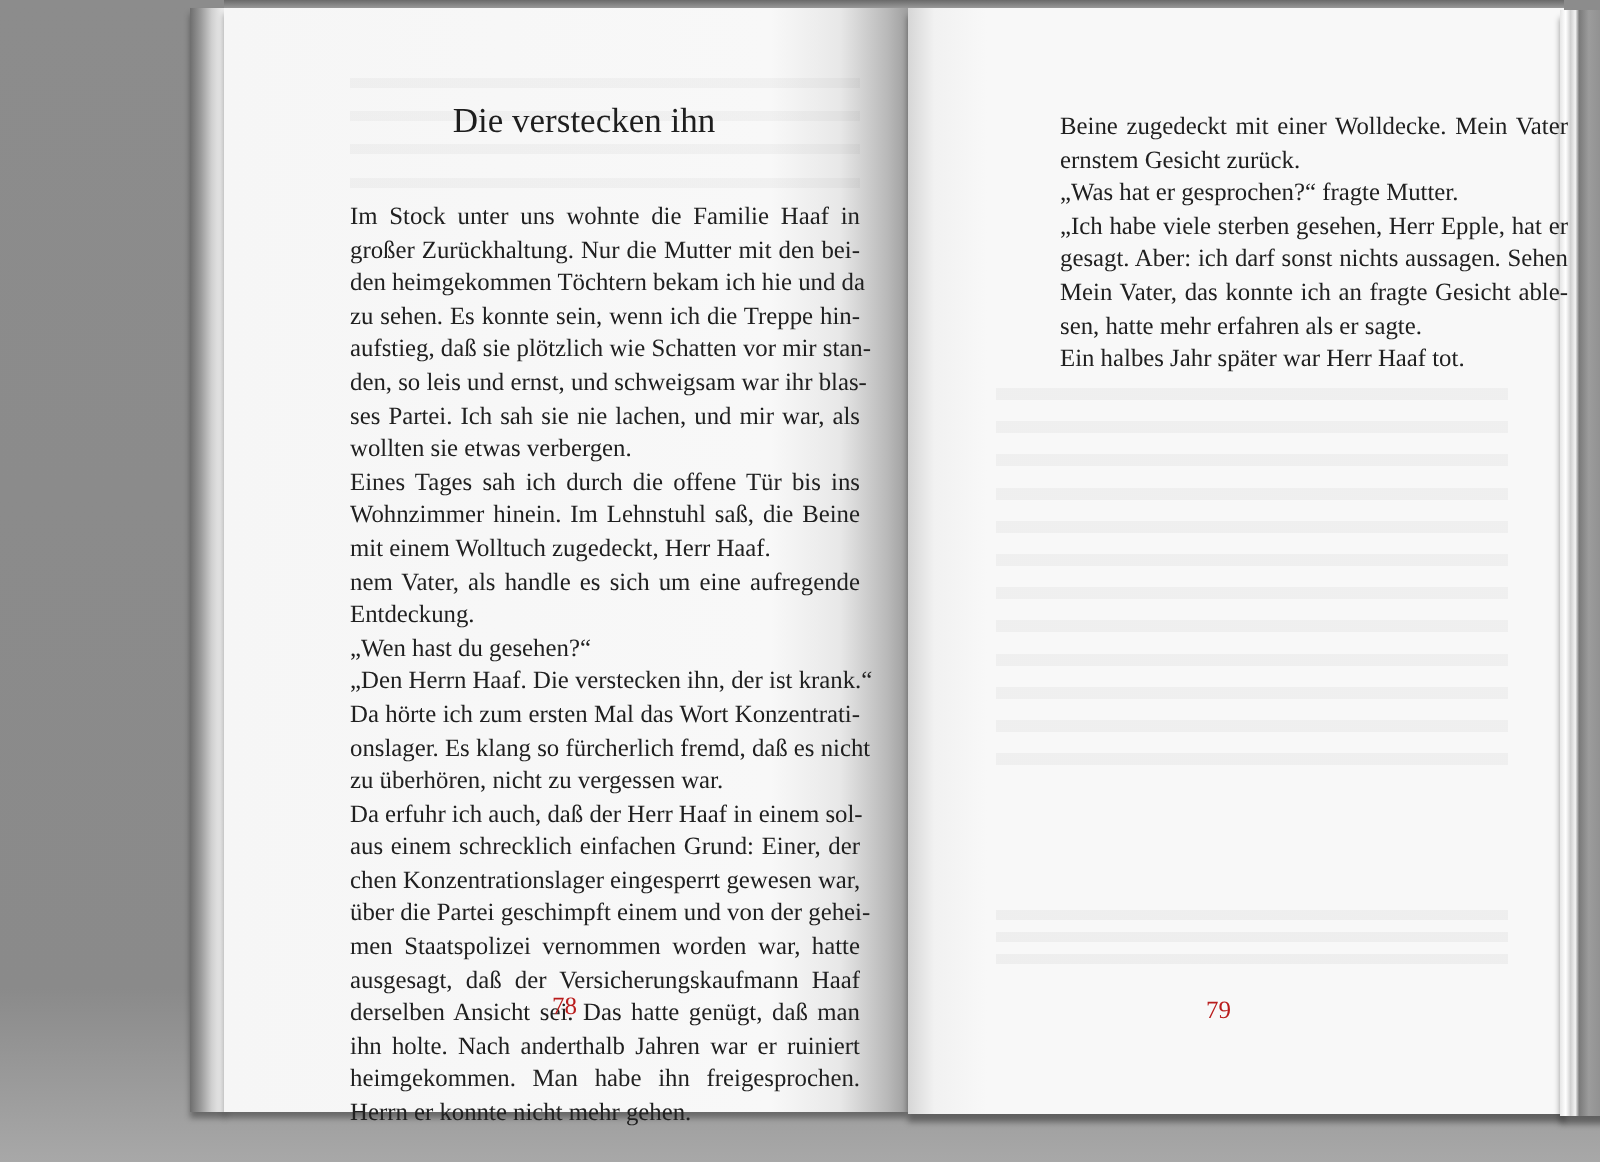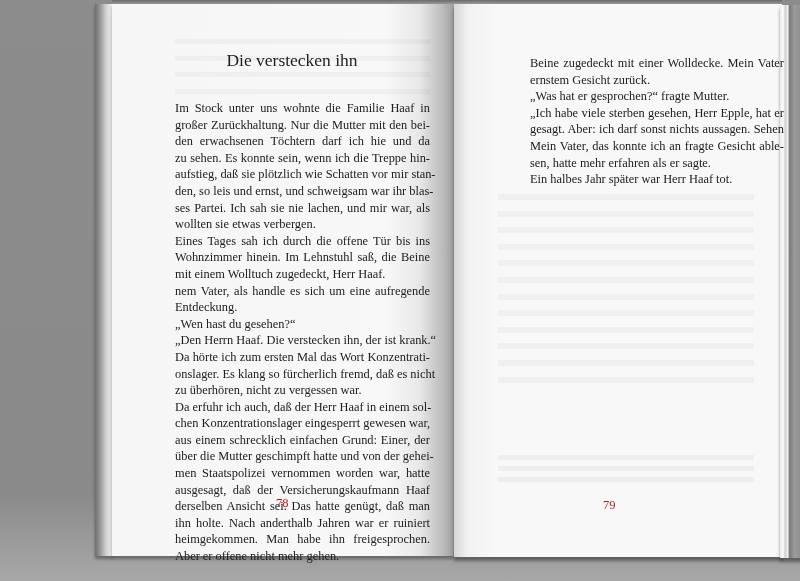--- a/index.html
+++ b/index.html
@@ -142,46 +142,46 @@
   <div class="page page-right"></div>
   <div class="right-edge"></div>
   <div class="ghost-block"></div>
   <div class="ghost-block-2"></div>
 
   <h1 class="chapter-title">Die verstecken ihn</h1>
 
   <div class="text-block text-left" id="left-text">
       <span class="line">Im Stock unter uns wohnte die Familie Haaf in</span>
       <span class="line">großer Zurückhaltung. Nur die Mutter mit den bei-</span>
-      <span class="line">den erwachsenen Töchtern darf ich hie und da</span>
+      <span class="line">den heimgekommen Töchtern bekam ich hie und da</span>
       <span class="line">zu sehen. Es konnte sein, wenn ich die Treppe hin-</span>
       <span class="line">aufstieg, daß sie plötzlich wie Schatten vor mir stan-</span>
       <span class="line">den, so leis und ernst, und schweigsam war ihr blas-</span>
       <span class="line">ses Partei. Ich sah sie nie lachen, und mir war, als</span>
       <span class="line last">wollten sie etwas verbergen.</span>
       <span class="line">Eines Tages sah ich durch die offene Tür bis ins</span>
       <span class="line">Wohnzimmer hinein. Im Lehnstuhl saß, die Beine</span>
       <span class="line last">mit einem Wolltuch zugedeckt, Herr Haaf.</span>
       <span class="line">nem Vater, als handle es sich um eine aufregende</span>
       <span class="line last">Entdeckung.</span>
       <span class="line last">„Wen hast du gesehen?“</span>
       <span class="line last">„Den Herrn Haaf. Die verstecken ihn, der ist krank.“</span>
       <span class="line">Da hörte ich zum ersten Mal das Wort Konzentrati-</span>
       <span class="line">onslager. Es klang so fürcherlich fremd, daß es nicht</span>
       <span class="line last">zu überhören, nicht zu vergessen war.</span>
       <span class="line">Da erfuhr ich auch, daß der Herr Haaf in einem sol-</span>
+      <span class="line">aus einem schrecklich einfachen Grund: Einer, der</span>
       <span class="line">chen Konzentrationslager eingesperrt gewesen war,</span>
-      <span class="line">aus einem schrecklich einfachen Grund: Einer, der</span>
-      <span class="line">über die Mutter geschimpft hatte und von der gehei-</span>
+      <span class="line">über die Partei geschimpft einem und von der gehei-</span>
       <span class="line">men Staatspolizei vernommen worden war, hatte</span>
       <span class="line">ausgesagt, daß der Versicherungskaufmann Haaf</span>
       <span class="line">derselben Ansicht sei. Das hatte genügt, daß man</span>
       <span class="line">ihn holte. Nach anderthalb Jahren war er ruiniert</span>
       <span class="line">heimgekommen. Man habe ihn freigesprochen.</span>
-      <span class="line last">Aber er offene nicht mehr gehen.</span>
+      <span class="line last">Herrn er konnte nicht mehr gehen.</span>
     </div>
   <div class="text-block text-right" id="right-text">
       <span class="line">Beine zugedeckt mit einer Wolldecke. Mein Vater</span>
       <span class="line last">ernstem Gesicht zurück.</span>
       <span class="line last">„Was hat er gesprochen?“ fragte Mutter.</span>
       <span class="line">„Ich habe viele sterben gesehen, Herr Epple, hat er</span>
       <span class="line">gesagt. Aber: ich darf sonst nichts aussagen. Sehen</span>
       <span class="line">Mein Vater, das konnte ich an fragte Gesicht able-</span>
       <span class="line last">sen, hatte mehr erfahren als er sagte.</span>
       <span class="line last">Ein halbes Jahr später war Herr Haaf tot.</span>

